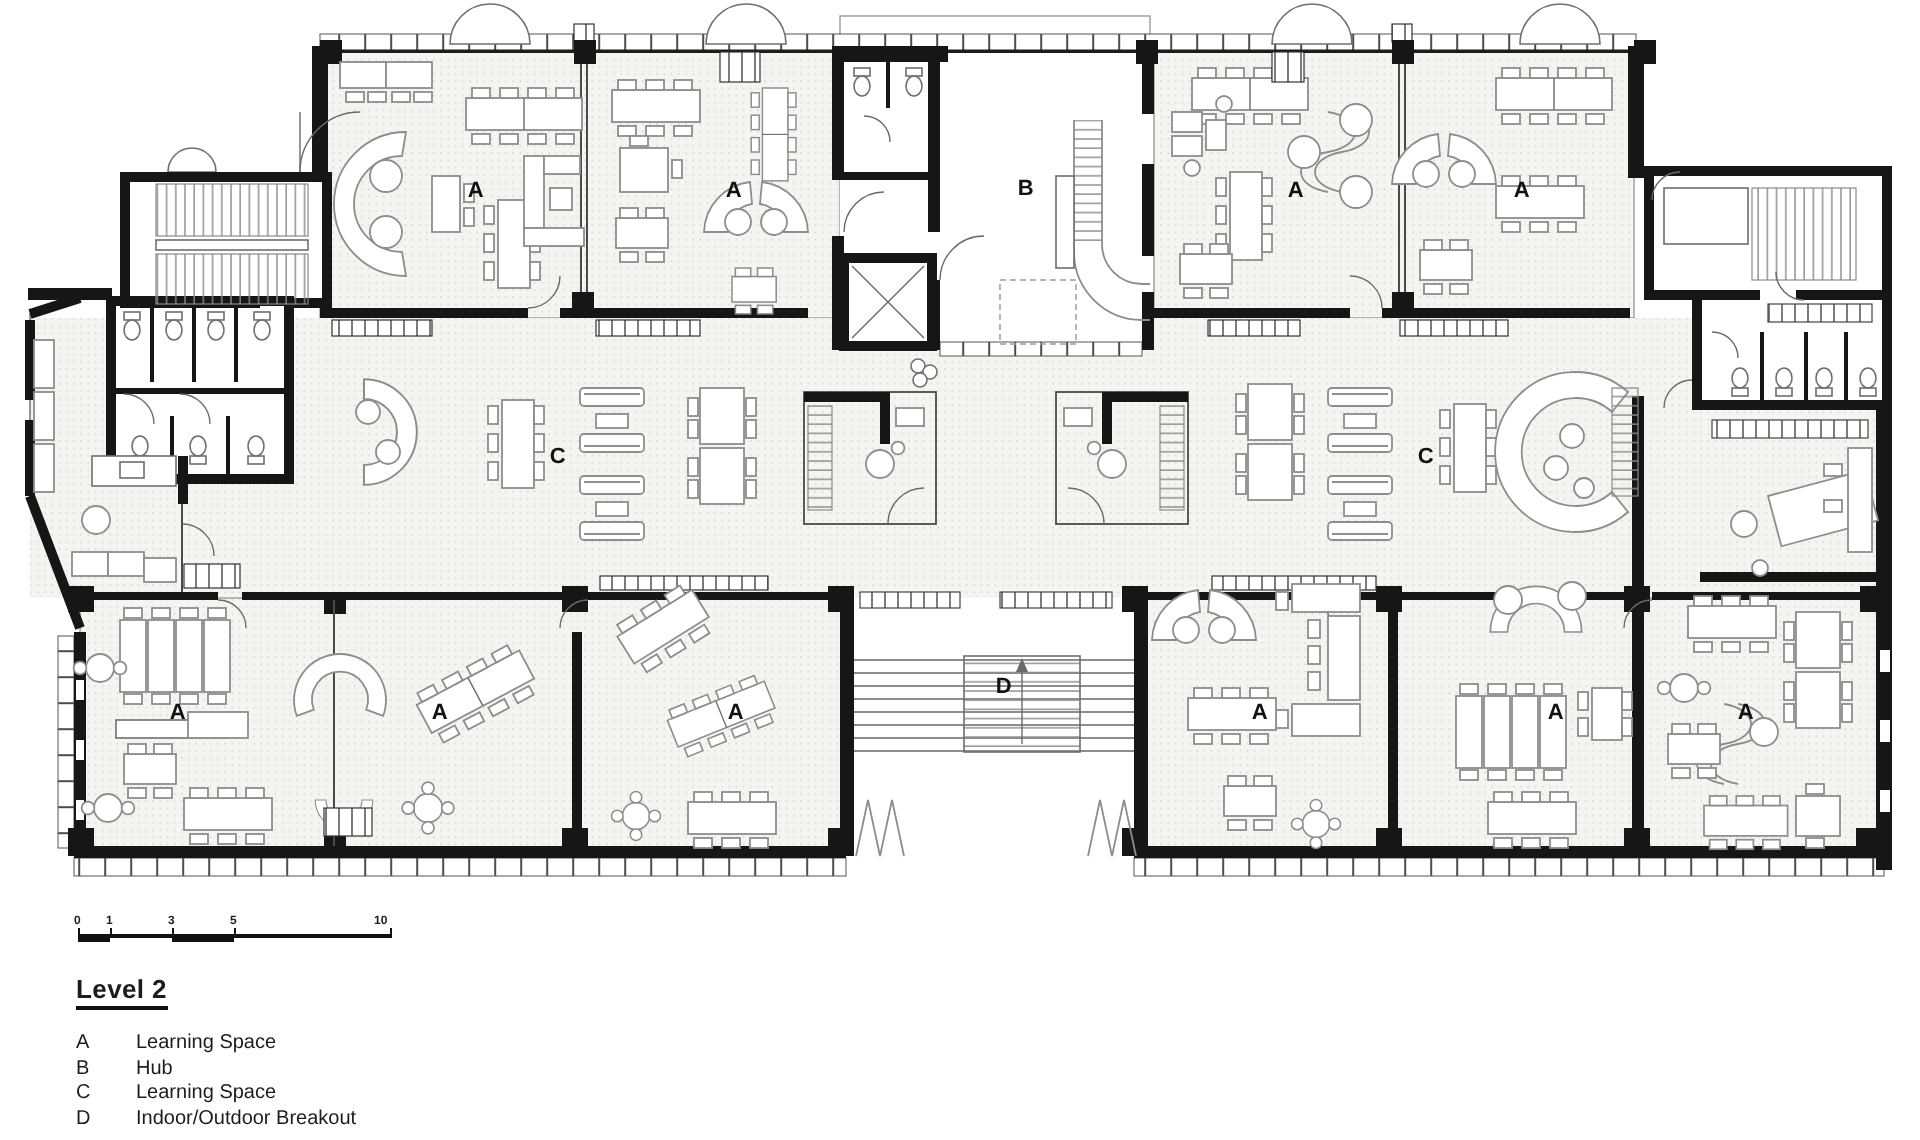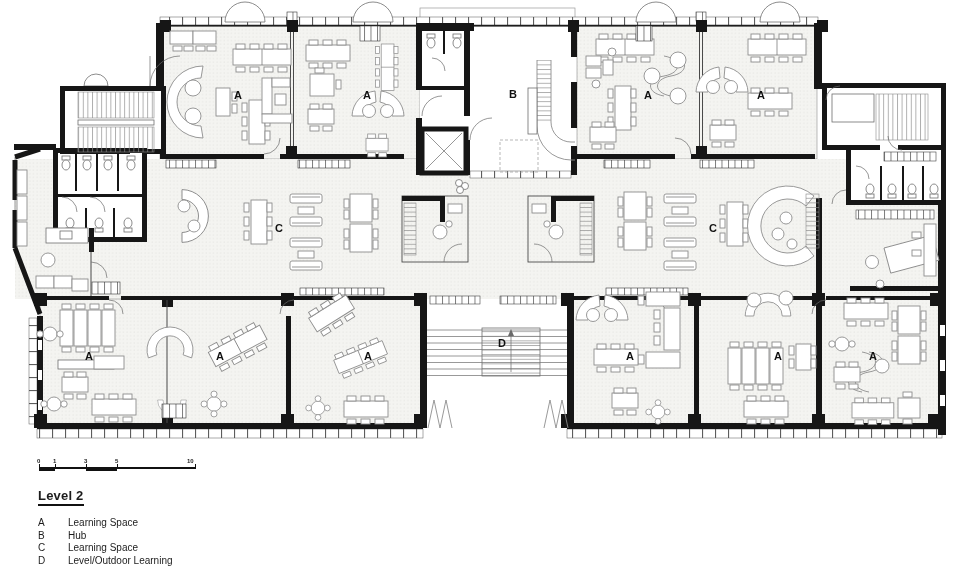--- a/index.html
+++ b/index.html
@@ -622,18 +622,18 @@
     <div class="legend-row">
       <span class="k">A</span><span class="v">Learning Space</span>
     </div>
     <div class="legend-row">
       <span class="k">B</span><span class="v">Hub</span>
     </div>
     <div class="legend-row">
       <span class="k">C</span><span class="v">Learning Space</span>
     </div>
     <div class="legend-row">
-      <span class="k">D</span><span class="v">Level/Outdoor Learning</span>
+      <span class="k">D</span><span class="v">Indoor/Outdoor Breakout</span>
     </div>
   </div>
 </div>
 
 </div>
 
 </body></html>

